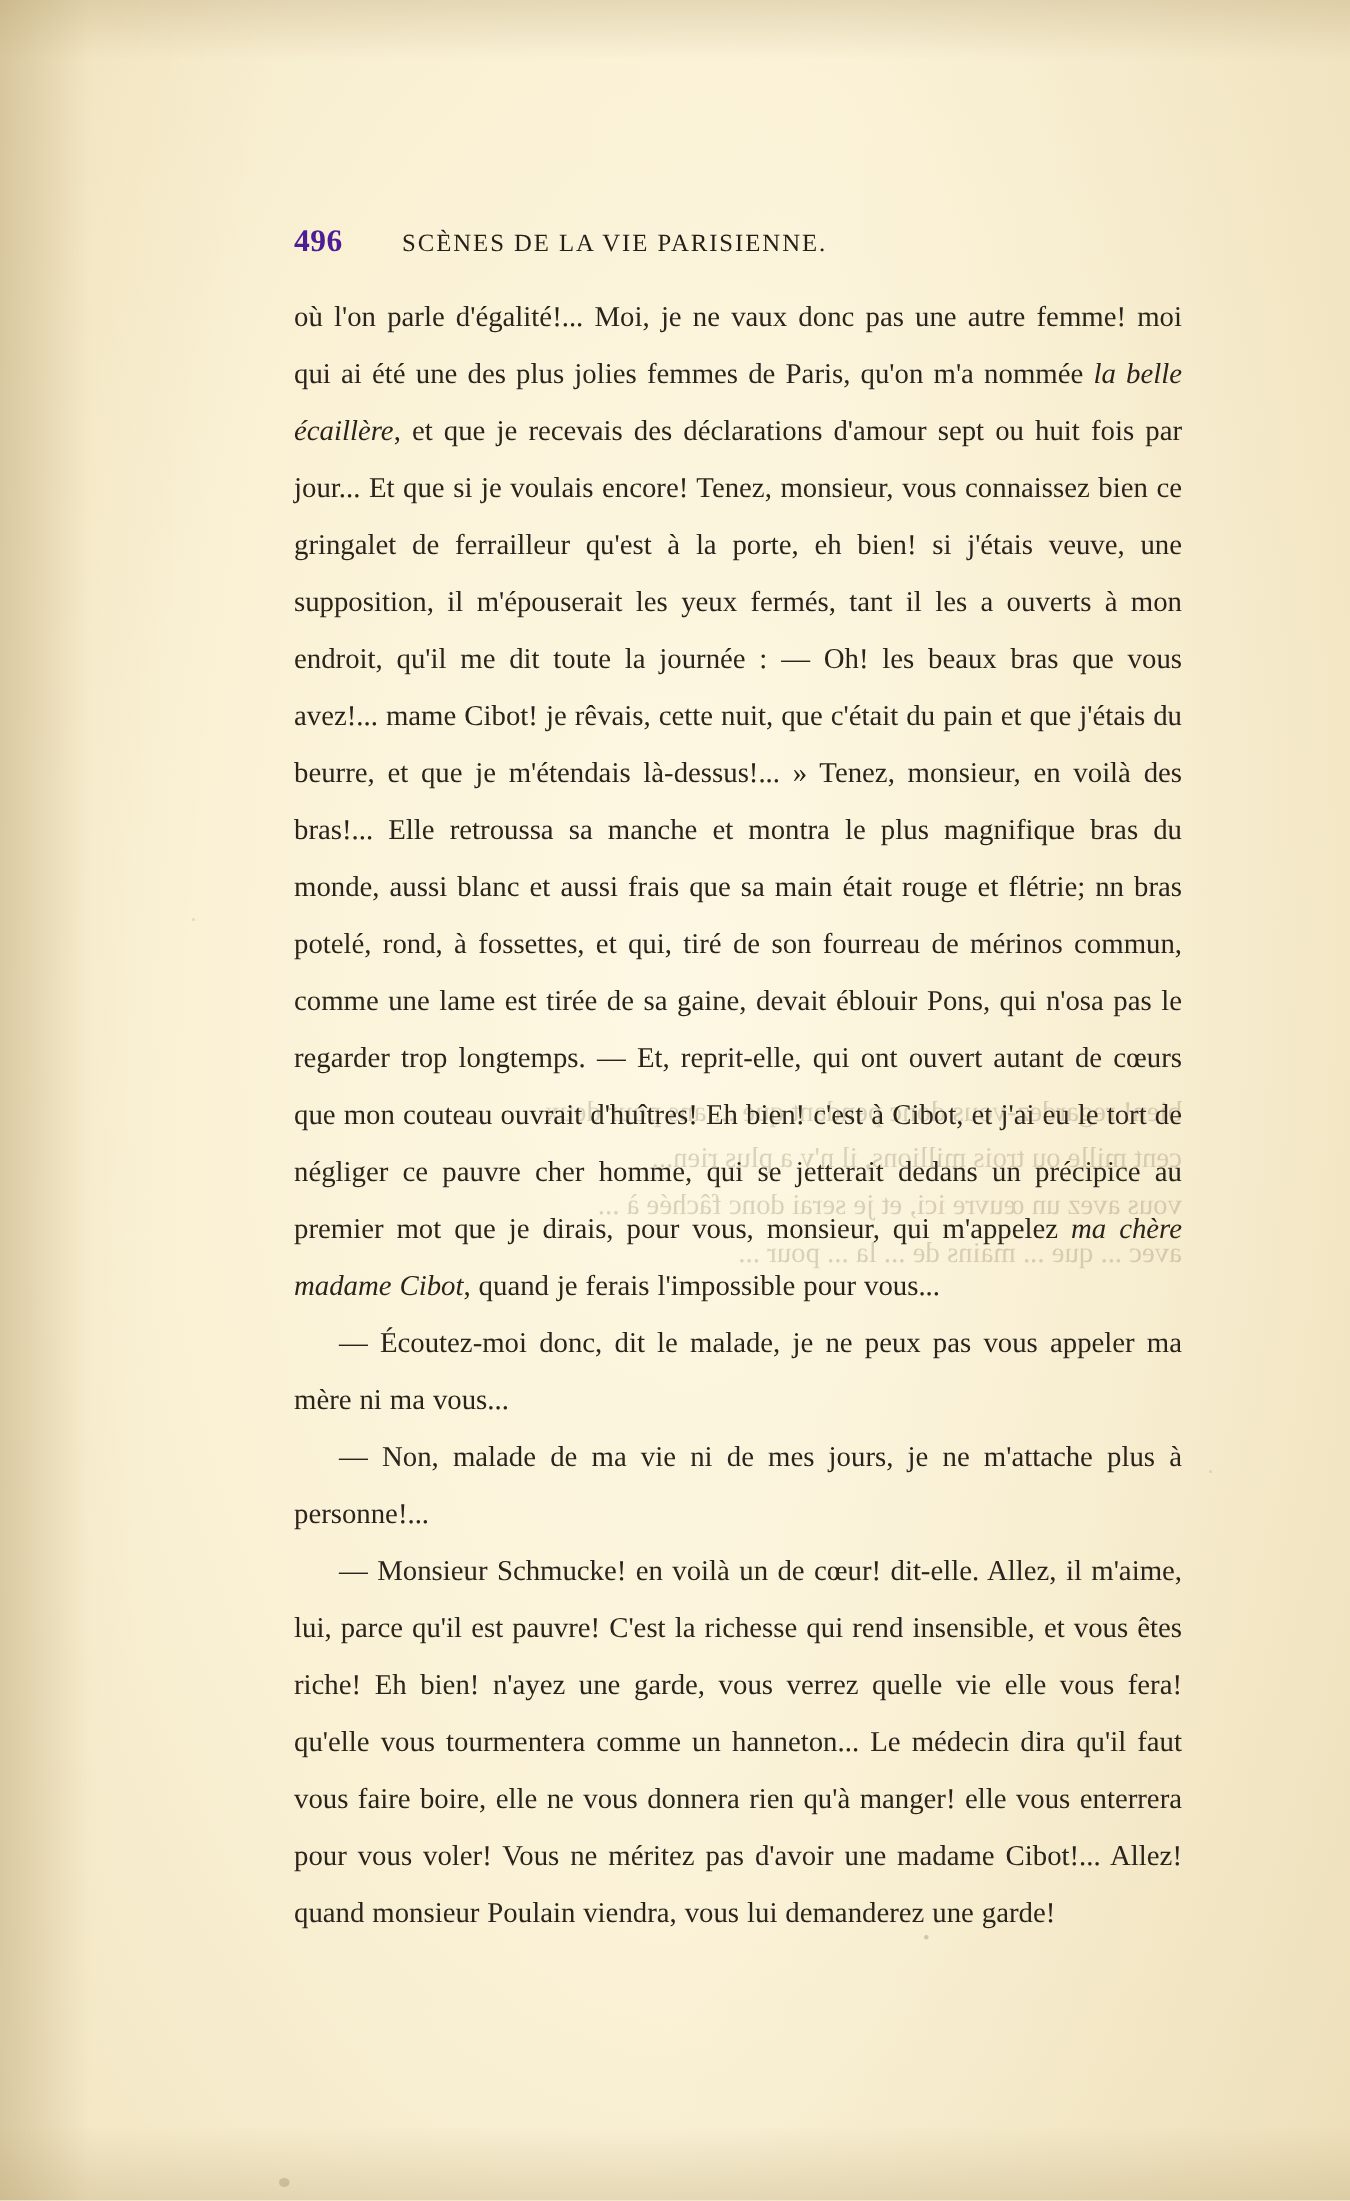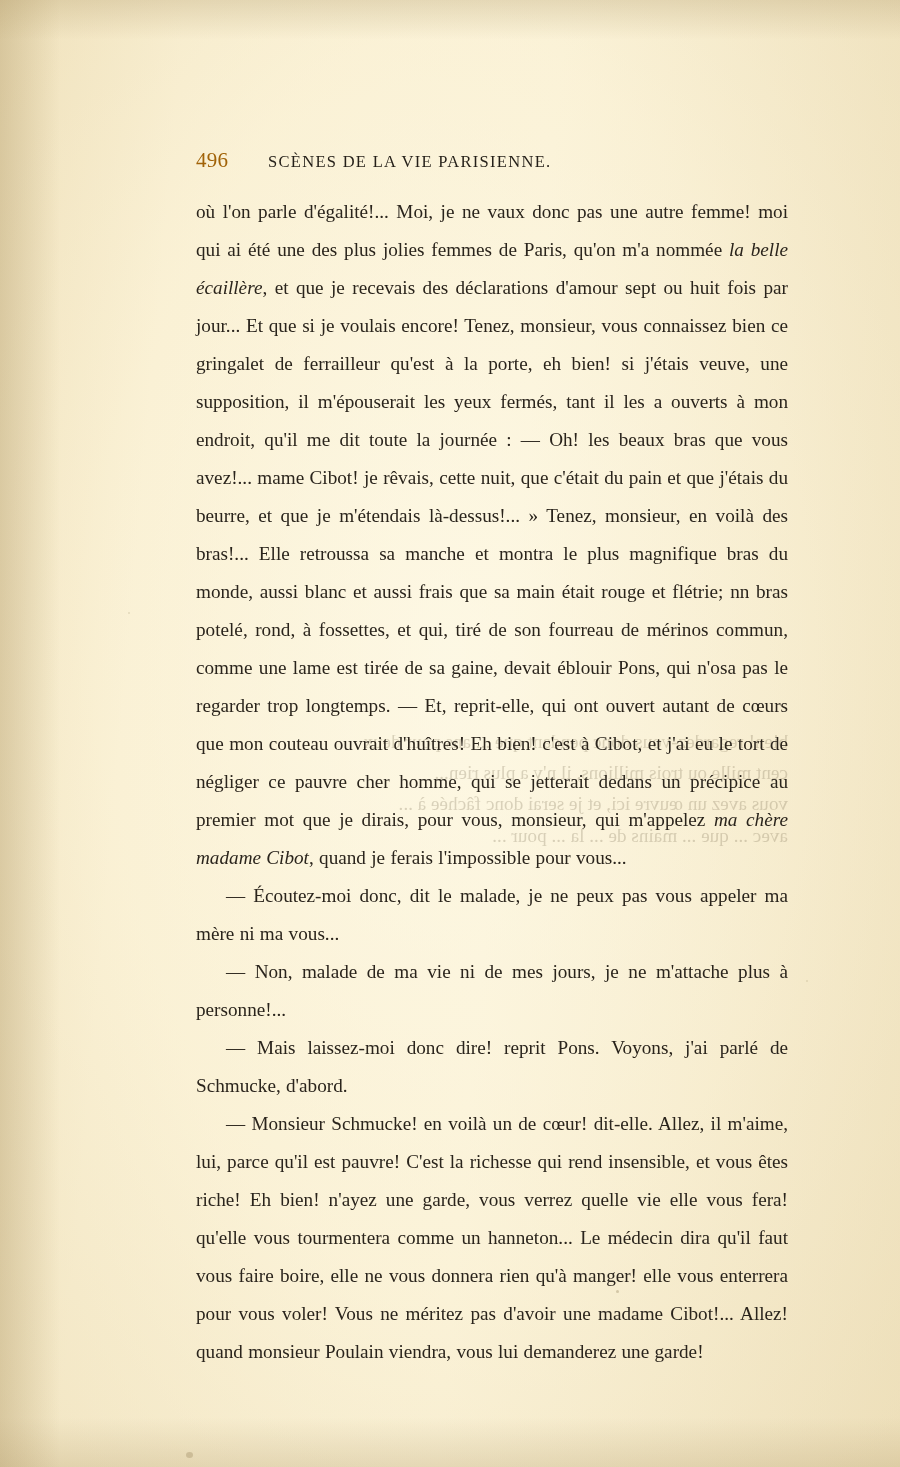--- a/index.html
+++ b/index.html
@@ -33,23 +33,24 @@
     top: 148px;
     width: 592px;
   }
   .running-head {
     display: flex;
     align-items: baseline;
     margin-bottom: 20px;
   }
   .folio {
     font-size: 21px;
-    color: #a16207;
+    color: #4c1d95;
     letter-spacing: 0.3px;
     width: 72px;
+    font-weight: bold;
   }
   .head-title {
     font-size: 16.5px;
     letter-spacing: 1.3px;
     color: #241f18;
     text-transform: uppercase;
     font-variant: small-caps;
     white-space: nowrap;
   }
   p.para {
@@ -121,20 +122,19 @@
 
   <div class="running-head">
     <span class="folio">496</span>
     <span class="head-title">SCÈNES DE LA VIE PARISIENNE.</span>
   </div>
 
   <p class="para">où l'on parle d'égalité!... Moi, je ne vaux donc pas une autre femme! moi qui ai été une des plus jolies femmes de Paris, qu'on m'a nommée <span class="ital">la belle écaillère</span>, et que je recevais des déclarations d'amour sept ou huit fois par jour... Et que si je voulais encore! Tenez, monsieur, vous connaissez bien ce gringalet de ferrailleur qu'est à la porte, eh bien! si j'étais veuve, une supposition, il m'épouserait les yeux fermés, tant il les a ouverts à mon endroit, qu'il me dit toute la journée : — Oh! les beaux bras que vous avez!... mame Cibot! je rêvais, cette nuit, que c'était du pain et que j'étais du beurre, et que je m'étendais là-dessus!... » Tenez, monsieur, en voilà des bras!... Elle retroussa sa manche et montra le plus magnifique bras du monde, aussi blanc et aussi frais que sa main était rouge et flétrie; nn bras potelé, rond, à fossettes, et qui, tiré de son fourreau de mérinos commun, comme une lame est tirée de sa gaine, devait éblouir Pons, qui n'osa pas le regarder trop longtemps. — Et, reprit-elle, qui ont ouvert autant de cœurs que mon couteau ouvrait d'huîtres! Eh bien! c'est à Cibot, et j'ai eu le tort de négliger ce pauvre cher homme, qui se jetterait dedans un précipice au premier mot que je dirais, pour vous, monsieur, qui m'appelez <span class="ital">ma chère madame Cibot</span>, quand je ferais l'impossible pour vous...</p>
 
   <p class="para indent">— Écoutez-moi donc, dit le malade, je ne peux pas vous appeler ma mère ni ma vous...</p>
   <p class="para indent">— Non, malade de ma vie ni de mes jours, je ne m'attache plus à personne!...</p>
-  <p class="para indent">— Mais laissez-moi donc dire! reprit Pons. Voyons, j'ai parlé de Schmucke, d'abord.</p>
   <p class="para indent">— Monsieur Schmucke! en voilà un de cœur! dit-elle. Allez, il m'aime, lui, parce qu'il est pauvre! C'est la richesse qui rend insensible, et vous êtes riche! Eh bien! n'ayez une garde, vous verrez quelle vie elle vous fera! qu'elle vous tourmentera comme un hanneton... Le médecin dira qu'il faut vous faire boire, elle ne vous donnera rien qu'à manger! elle vous enterrera pour vous voler! Vous ne méritez pas d'avoir une madame Cibot!... Allez! quand monsieur Poulain viendra, vous lui demanderez une garde!</p>
 
 </div>
 
 <div class="edge-shadow-left"></div>
 <div class="edge-shadow-top"></div>
 <div class="edge-shadow-bottom"></div>
 
 </body></html>

